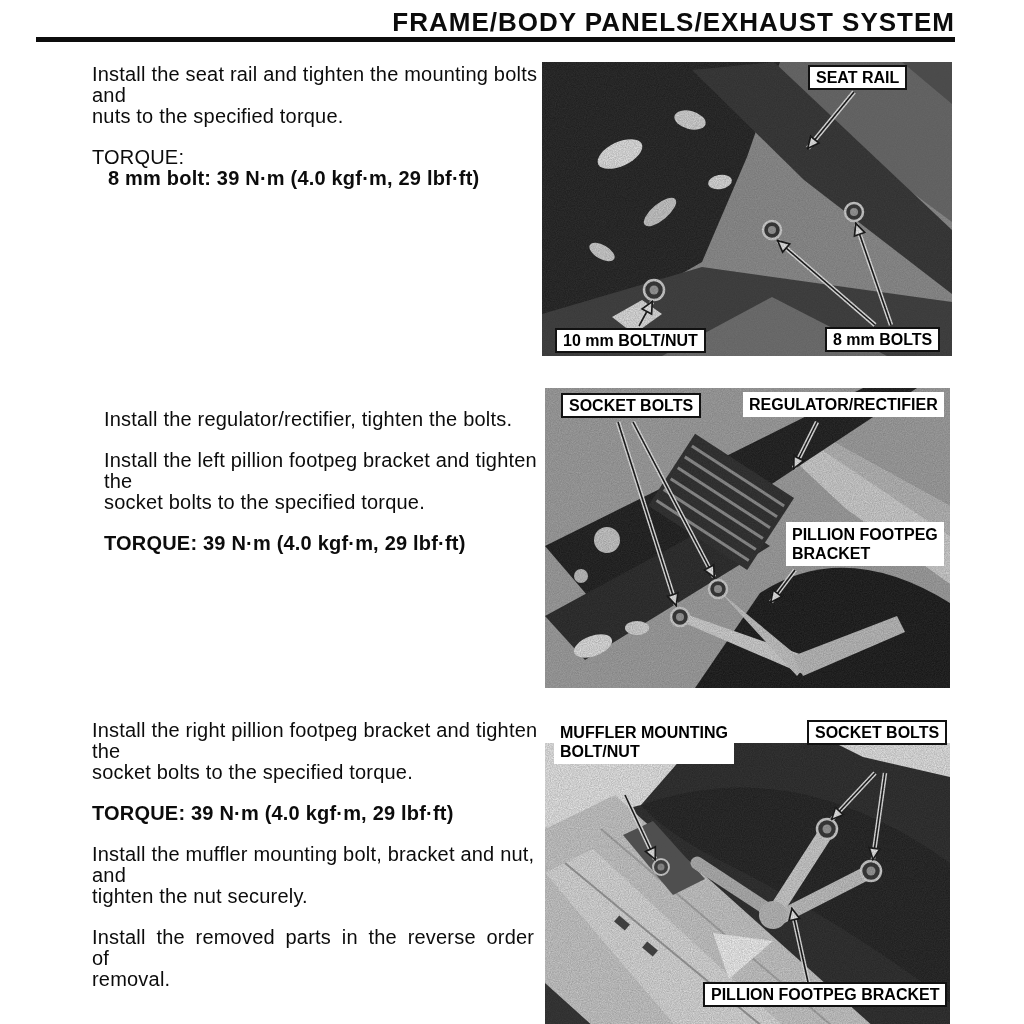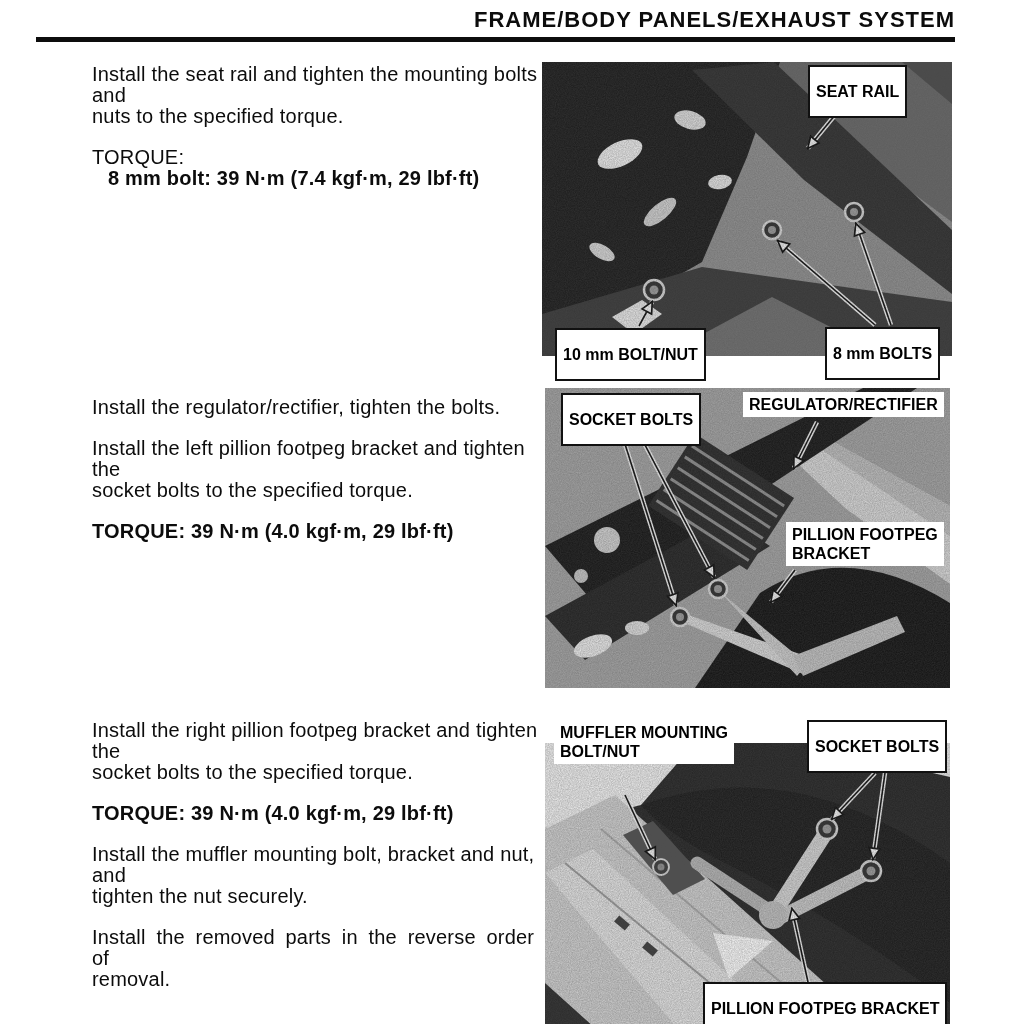--- a/index.html
+++ b/index.html
@@ -3,58 +3,58 @@
 <meta charset="utf-8">
 <style>
   * { margin:0; padding:0; box-sizing:border-box; }
   html,body { background:#ffffff; }
   .page {
     position:relative; width:1024px; height:1024px; background:#fff;
     color:#0c0c0c; font-family:"Liberation Sans", sans-serif; overflow:hidden;
   }
   .page-title {
     position:absolute; top:7px; left:0; width:955px; text-align:right;
-    font-size:22px; font-weight:700; letter-spacing:1px;
+    font-size:26px; font-weight:700; letter-spacing:1px;
   }
   .header-rule { position:absolute; left:36px; top:37px; width:919px; height:5px; background:#0d0d0d; }
 
   .textcol { position:absolute; left:92px; width:452px; font-size:20px; line-height:21px; letter-spacing:0.2px; }
-  .tc1 { top:64px; } .tc2 { top:397px; } .tc3 { top:720px; }
+  .tc1 { top:64px; } .tc2 { top:409px;margin-left:12px; } .tc3 { top:720px; }
   .para { white-space:pre-line; margin-bottom:20px; }
   .para.wide { word-spacing:5px; }
   .torque-head { font-weight:400; }
   .torque-item { font-weight:700; padding-left:16px; white-space:pre-line; }
   .torque-line { font-weight:700; margin-bottom:20px; }
 
   .photo { position:absolute; }
   .ph1 { left:542px; top:62px;  width:410px; height:294px; }
   .ph2 { left:545px; top:388px; width:405px; height:300px; }
   .ph3 { left:545px; top:718px; width:405px; height:344px; }
   .photo svg { display:block; width:100%; height:100%; }
 
   .plabel {
     position:absolute; background:#fff; border:2px solid #111; color:#000;
-    font-weight:700; font-size:16px; line-height:19px; padding:15px 6px; white-space:pre-line;
+    font-weight:700; font-size:16px; line-height:19px; padding:1px 6px; white-space:pre-line;
   }
   .plabel.nb { border:none; padding:3px 6px; }
 </style>
 </head>
 <body>
 
 <div class="page">
 
   <div class="page-title">FRAME/BODY PANELS/EXHAUST SYSTEM</div>
   <div class="header-rule"></div>
 
   <div class="textcol tc1">
     <p class="para">Install the seat rail and tighten the mounting bolts and
 nuts to the specified torque.</p>
     <div>
       <div class="torque-head">TORQUE:</div>
-      <div class="torque-item">8 mm bolt: 39 N·m (7.4 kgf·m, 29 lbf·ft)</div>
+      <div class="torque-item">8 mm bolt: 39 N·m (4.0 kgf·m, 29 lbf·ft)</div>
     </div>
   </div>
 
   <figure class="photo ph1">
     <svg viewBox="0 0 410 294">
       <defs>
         <marker id="ah1" viewBox="0 0 12 12" refX="10.5" refY="6" markerWidth="9" markerHeight="9" orient="auto">
           <path d="M1.5,1.5 L11,6 L1.5,10.5 Z" fill="#f2f2f2" stroke="#0b0b0b" stroke-width="1.4"></path>
         </marker>
         <filter id="gr1" x="0" y="0" width="100%" height="100%">

